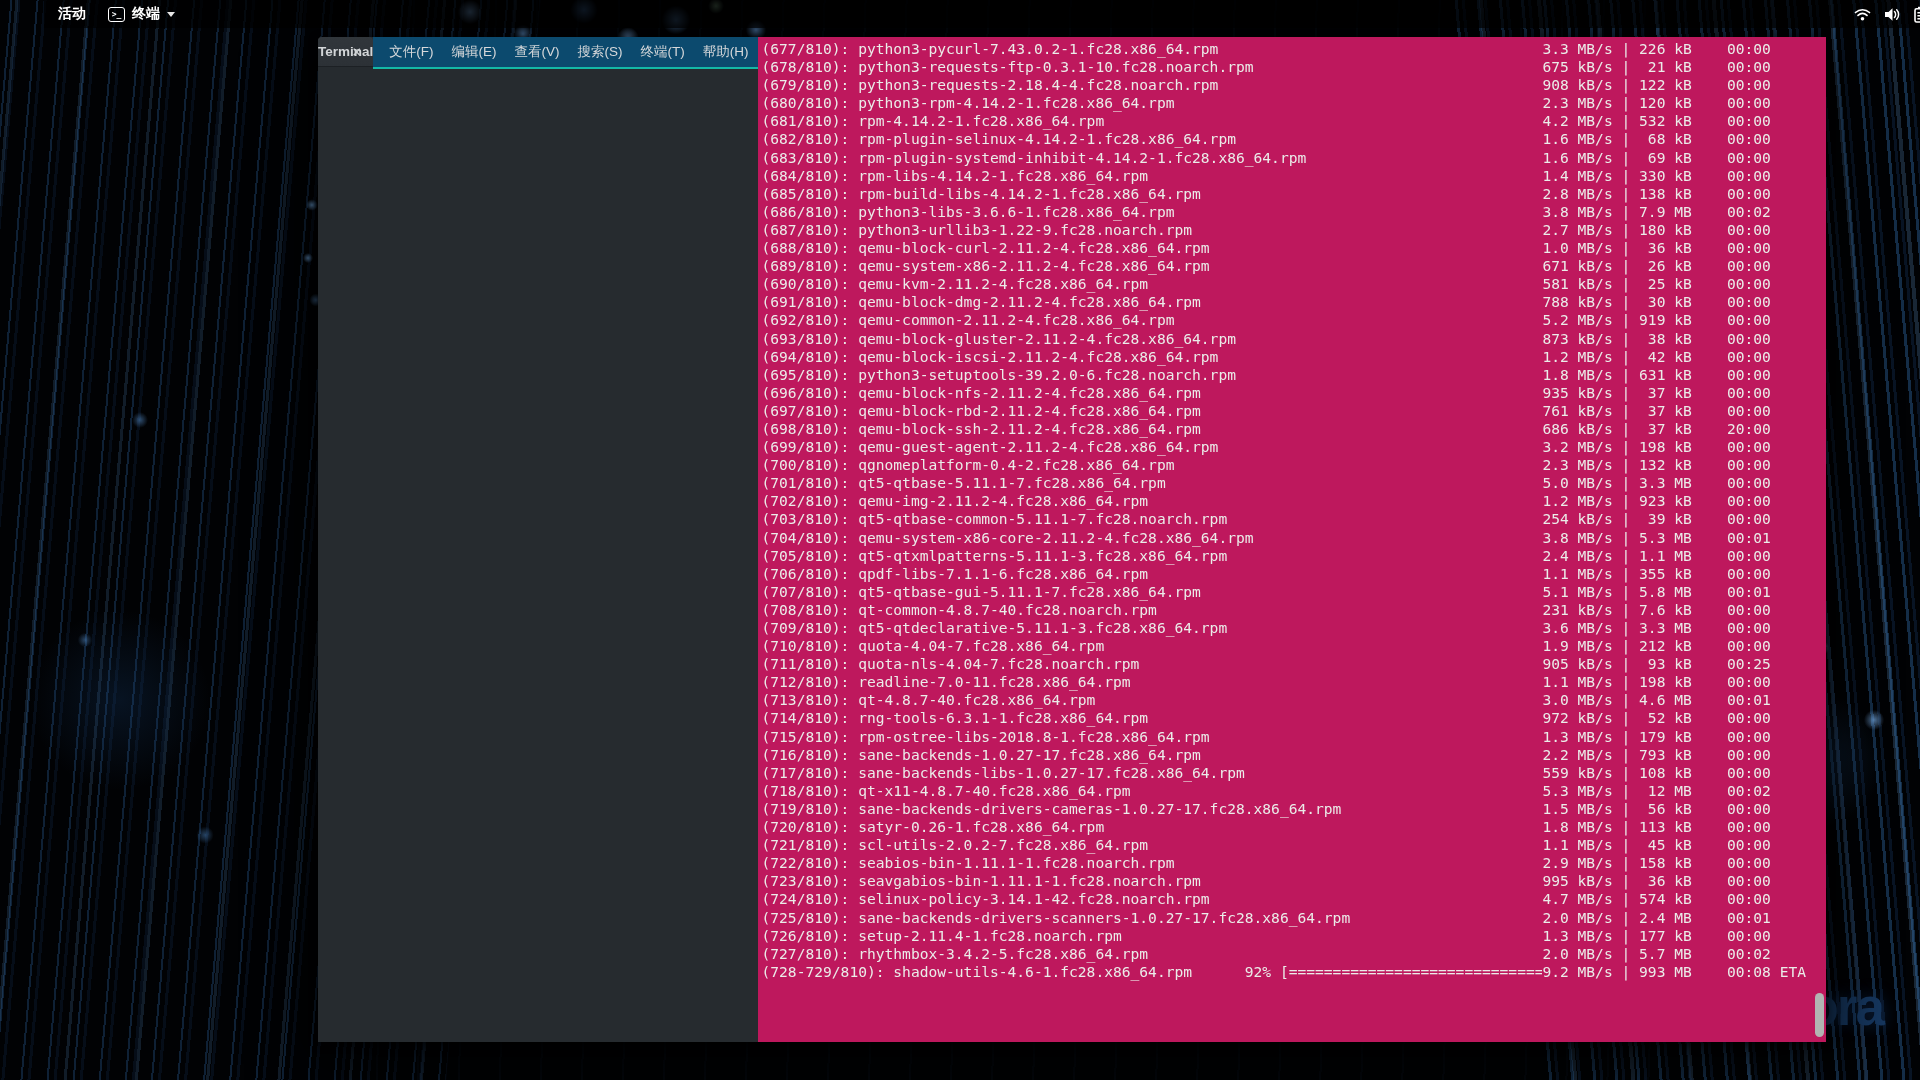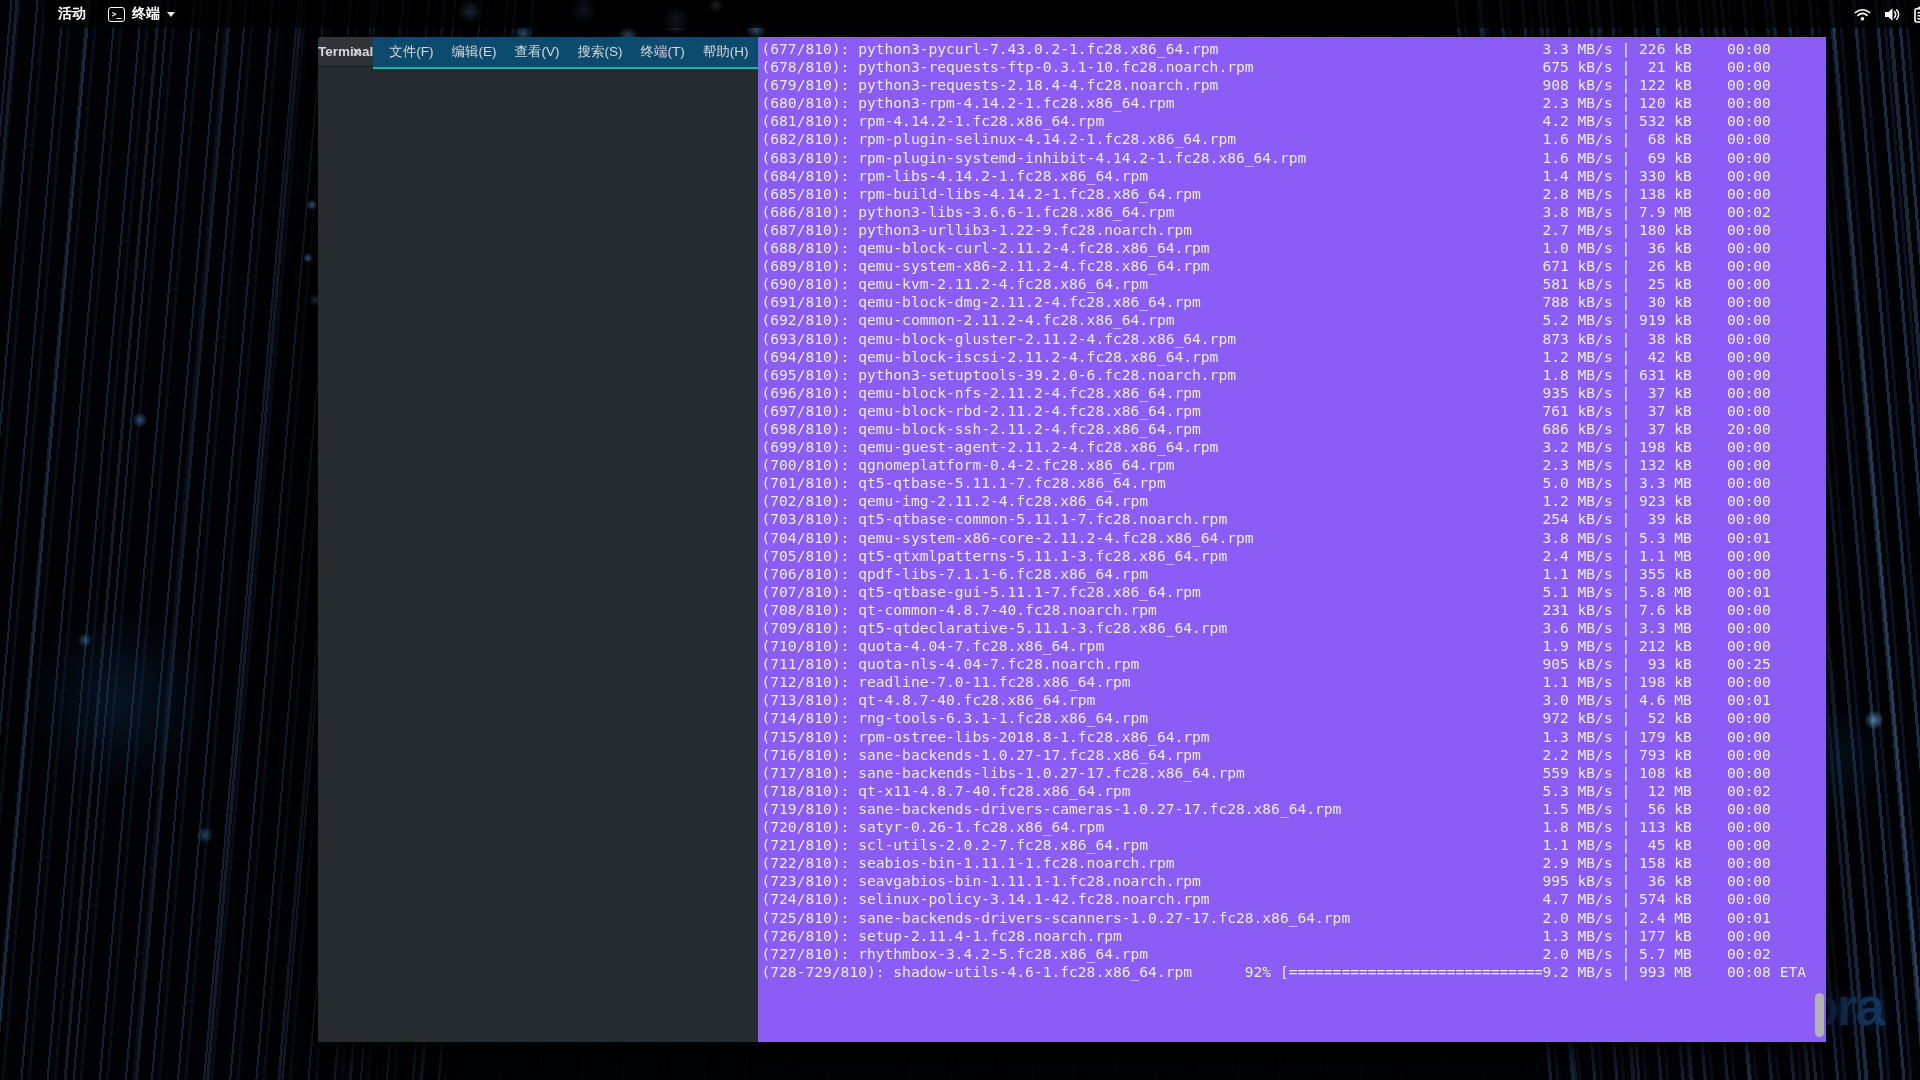--- a/index.html
+++ b/index.html
@@ -69,21 +69,21 @@
     display:flex; flex-direction:row; z-index:10; background:#262b2f; }
   .titlebar { height:30px; background:linear-gradient(#31363b,#2c3136); border-bottom:1px solid #1c2024;
     border-radius:4px 4px 0 0; position:relative; display:flex; align-items:center; justify-content:center; }
   .titlebar .title { color:#d3d6d8; font-size:13.5px; font-weight:700; }
   .close-btn { position:absolute; right:12px; top:0; height:100%; display:flex; align-items:center;
     color:#cfd2d4; font-size:15px; font-family:"DejaVu Sans Mono", monospace; cursor:default; }
   .menubar { height:32px; background:#0c4a6e; border-bottom:2px solid #14b8a6;
     display:flex; align-items:flex-end; padding-left:7px; }
   .menu-item { color:#d6d8da; font-size:13.5px; padding:0 9px; height:100%; display:flex; align-items:center; }
 
-  .screen { flex:1; background:#8b5cf6; position:relative; overflow:hidden; padding:3px 0 0 4px; }
+  .screen { flex:1; background:#be185d; position:relative; overflow:hidden; padding:3px 0 0 4px; }
   .trow { display:flex; white-space:pre; font-family:"DejaVu Sans Mono", monospace;
     font-size:14.6px; line-height:18.1px; color:#ebece9; }
   .tleft { flex:1 1 auto; overflow:hidden; }
   .tstats { flex:0 0 auto; padding-right:20px; }
   .scroll-thumb { position:absolute; right:2px; bottom:5px; width:9px; height:44px;
     background:#b2b4b2; border-radius:5px; }
 </style>
 </head>
 <body>
 

